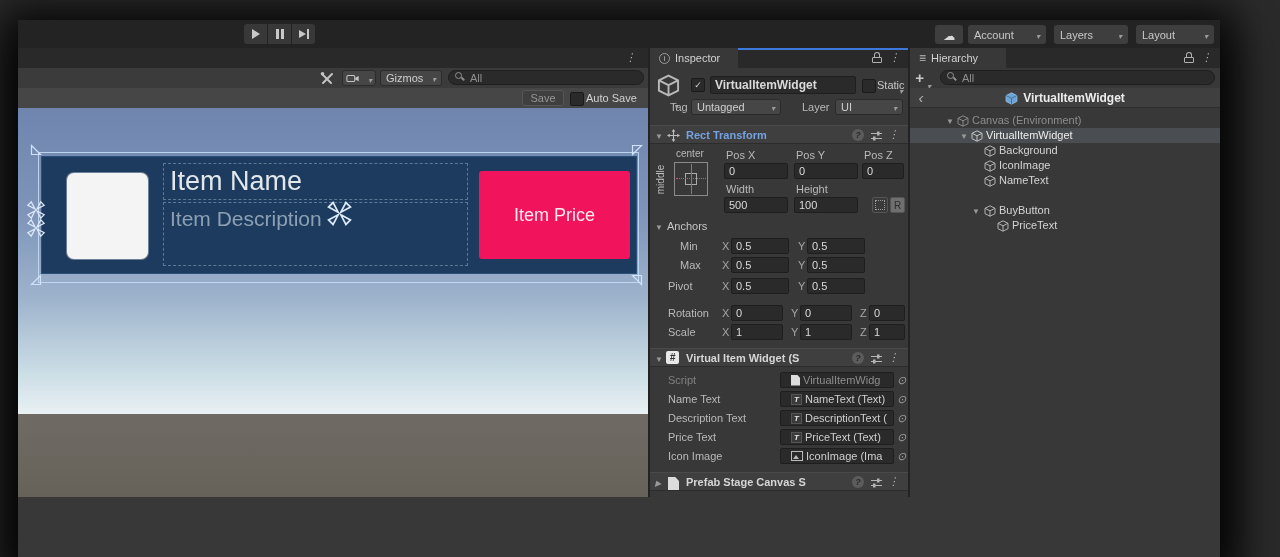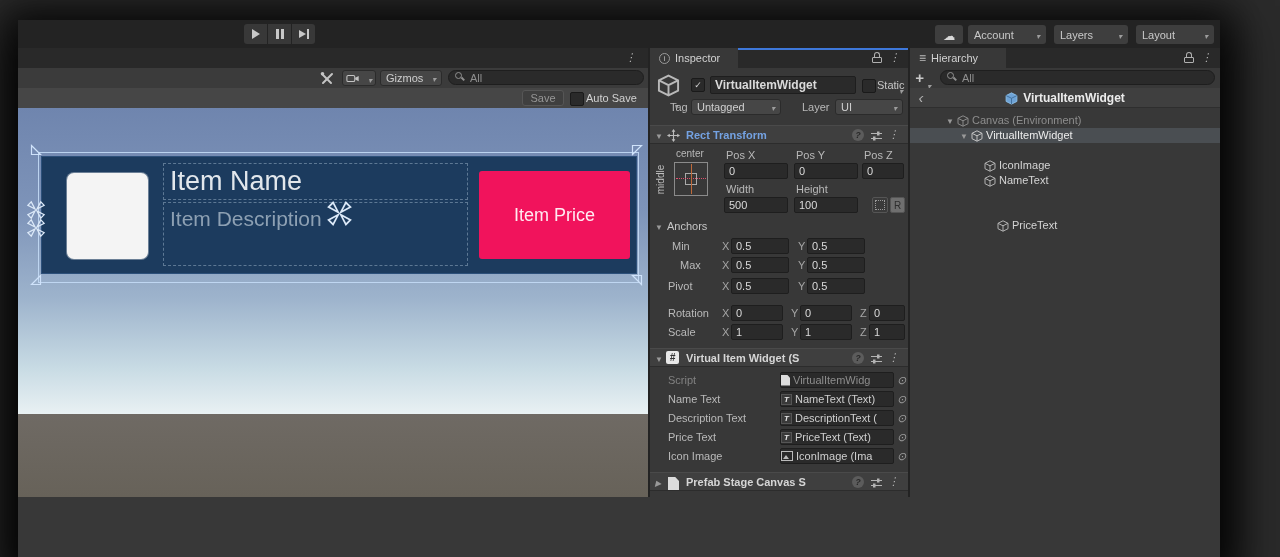--- a/index.html
+++ b/index.html
@@ -66,21 +66,21 @@
   .buybtn{position:absolute;left:437px;top:14px;width:151px;height:88px;background:#f1135c;border-radius:3px;display:flex;align-items:center;justify-content:center}
   .buybtn span{font-size:18px;color:#ffeaf1}
   .gizmo{position:absolute}
   
   .chead{position:absolute;left:0;right:0;height:19px;background:#3f3f3f;border-top:1px solid #4a4a4a;border-bottom:1px solid #2c2c2c;box-sizing:border-box}
   .chead .title{position:absolute;left:36px;top:3px;font-size:11px;font-weight:bold;color:#d6d6d6;white-space:nowrap}
   .chead .title.blue{color:#74a2e2}
   .chead .ric{position:absolute;top:3px}
   .preseticon{width:13px;height:12px;display:inline-block}
   .axis{position:absolute;font-size:11px;color:#a5a5a5}
-  .objfld{position:absolute;height:16px;background:#2a2a2a;border:1px solid #1e1e1e;border-radius:2px;display:flex;align-items:center;gap:3px;padding:0 0;box-sizing:border-box;font-size:11px;color:#cfcfcf;white-space:nowrap;overflow:hidden}
+  .objfld{position:absolute;height:16px;background:#2a2a2a;border:1px solid #1e1e1e;border-radius:2px;display:flex;align-items:center;gap:3px;padding:0 10px;box-sizing:border-box;font-size:11px;color:#cfcfcf;white-space:nowrap;overflow:hidden}
   .picker{position:absolute;font-size:11px;color:#9d9d9d}
   .picker::before{content:"⊙"}
   .ticon{width:11px;height:11px;background:#3a3a3a;border:1px solid #555;box-sizing:border-box;color:#e6e6e6;font-size:8px;font-weight:bold;display:flex;align-items:center;justify-content:center;flex:0 0 auto}
   .ticon::before{content:"T"}
   .pageicon{width:9px;height:11px;background:#dcdcdc;clip-path:polygon(0 0,66% 0,100% 30%,100% 100%,0 100%);flex:0 0 auto;display:inline-block}
   .sharpicon{width:13px;height:13px;background:#e8e8e8;border-radius:2px;color:#333;font-size:10px;font-weight:bold;display:flex;align-items:center;justify-content:center}
   .sharpicon::before{content:"#"}
   .picicon{width:12px;height:10px;border:1px solid #bbb;box-sizing:border-box;position:relative;flex:0 0 auto}
   .picicon::before{content:"";position:absolute;left:1px;bottom:1px;border-left:3px solid transparent;border-right:3px solid transparent;border-bottom:4px solid #bbb}
   .anchorbox{position:absolute;width:34px;height:34px;border:1px solid #8b8b8b;box-sizing:border-box}
@@ -343,21 +343,21 @@
       <div class="minibtn bluebtn" style="left:222px;top:149px;width:16px">
           <i></i>
         </div>
       <div class="minibtn rbtn" style="left:240px;top:149px;width:15px">
           <span>R</span>
         </div>
 
       <i class="foldo" style="left:5px;top:175px"></i>
       <span class="lbl" style="left:17px;top:172px;color:#c6c6c6">Anchors</span>
 
-      <span class="lbl" style="left:22px;top:192px">Min</span>
+      <span class="lbl" style="left:30px;top:192px">Min</span>
       <span class="axis" style="left:72px;top:192px">X</span>
       <div class="fld" style="left:81px;top:190px;width:58px">
           <span>0.5</span>
         </div>
       <span class="axis" style="left:148px;top:192px">Y</span>
       <div class="fld" style="left:157px;top:190px;width:58px">
           <span>0.5</span>
         </div>
 
       <span class="lbl" style="left:30px;top:211px">Max</span>
@@ -508,32 +508,45 @@
           </svg>
         <span class="hlbl dim" style="left:62px">Canvas (Environment)</span>
       </div>
       <div class="hrow sel" style="top:80px">
         <i class="foldo" style="left:50px;top:4px"></i>
         <svg class="cubesvg" style="left:61px;color:#c2c2c2">
             <use href="#i-cube"></use>
           </svg>
         <span class="hlbl" style="left:76px;color:#ececec">VirtualItemWidget</span>
       </div>
+      <div class="hrow" style="top:95px">
+        <svg class="cubesvg" style="left:74px;color:#b2b2b2">
+            <use href="#i-cube"></use>
+          </svg>
+        <span class="hlbl" style="left:89px">Background</span>
+      </div>
       <div class="hrow" style="top:125px">
         <svg class="cubesvg" style="left:74px;color:#b2b2b2">
             <use href="#i-cube"></use>
           </svg>
         <span class="hlbl" style="left:89px">NameText</span>
       </div>
       <div class="hrow" style="top:110px">
         <svg class="cubesvg" style="left:74px;color:#b2b2b2">
             <use href="#i-cube"></use>
           </svg>
         <span class="hlbl" style="left:89px">IconImage</span>
       </div>
+      <div class="hrow" style="top:155px">
+        <i class="foldo" style="left:62px;top:4px"></i>
+        <svg class="cubesvg" style="left:74px;color:#b2b2b2">
+            <use href="#i-cube"></use>
+          </svg>
+        <span class="hlbl" style="left:89px">BuyButton</span>
+      </div>
       <div class="hrow" style="top:170px">
         <svg class="cubesvg" style="left:87px;color:#b2b2b2">
             <use href="#i-cube"></use>
           </svg>
         <span class="hlbl" style="left:102px">PriceText</span>
       </div>
     </div>
 
   </div>
 </div>

